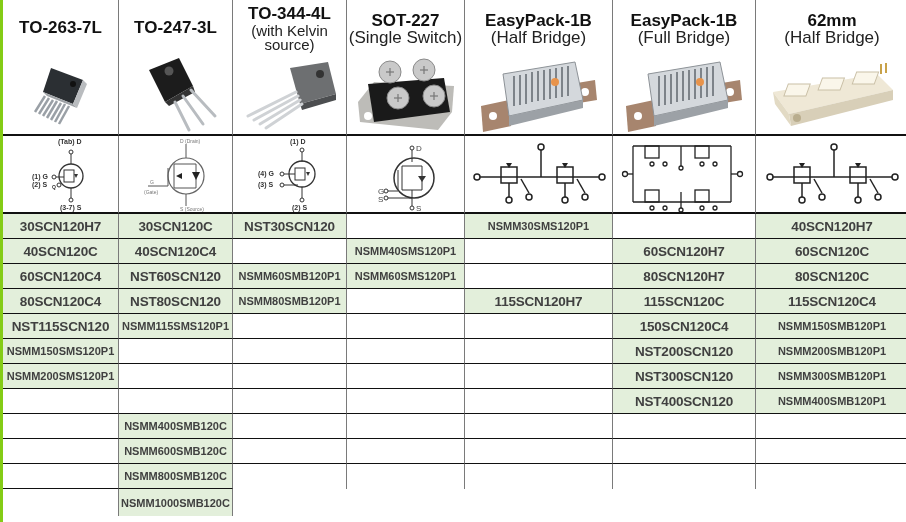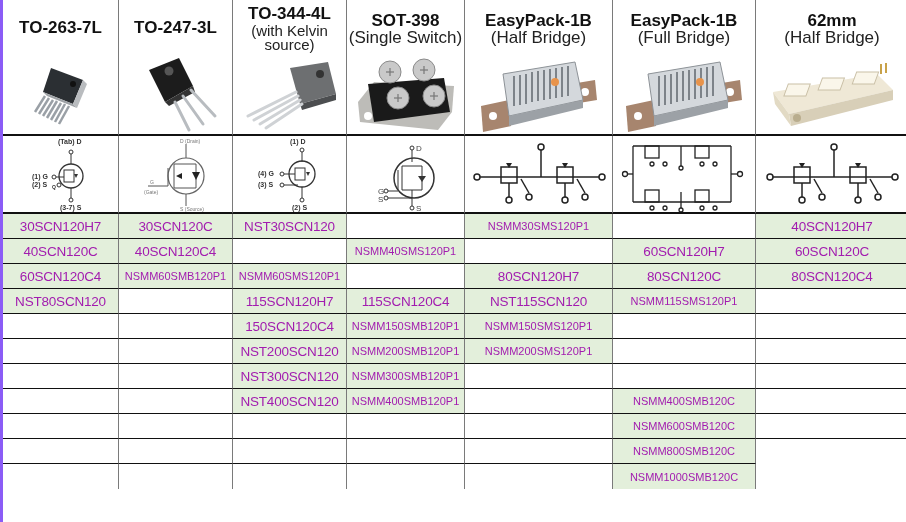--- a/index.html
+++ b/index.html
@@ -3,35 +3,35 @@
 <meta charset="utf-8">
 <style>
   * { box-sizing: border-box; margin: 0; padding: 0; }
   html, body { width: 906px; height: 522px; background: #ffffff; overflow: hidden; }
   body { font-family: "Liberation Sans", "DejaVu Sans", sans-serif; color: #111; }
   .grid {
     position: absolute; left: 0; top: 0; width: 906px; height: 522px;
     display: grid;
     grid-template-columns: 116px 114px 114px 118px 148px 143px 153px;
     grid-template-rows: 55px 81px 78px 25px 25px 25px 25px 25px 25px 25px 25px 25px 25px 25px 27px;
-    border-left: 3px solid #8b5cf6;
+    border-left: 3px solid #84cc16;
   }
   .cell {
     border-right: 1px solid #7a7a7a;
     border-bottom: 1px solid #111;
     display: flex; align-items: center; justify-content: center;
     text-align: center; overflow: hidden; background: #fff;
   }
   .hdr { flex-direction: column; border-bottom: none; }
   .hdr .t { font-weight: bold; font-size: 17px; line-height: 20px; color: #111; }
   .hdr .s { font-size: 17px; line-height: 14px; color: #222; }
   .hdr .s.small { font-size: 15px; }
   .img { border-bottom: 2px solid #111; }
   .sch { border-bottom: 2px solid #111; }
-  .pn { font-weight: normal; font-size: 13.5px; color: #a21caf; letter-spacing: -0.2px; }
+  .pn { font-weight: bold; font-size: 13.5px; color: #404040; letter-spacing: -0.2px; }
   .pn.sm { font-size: 11px; letter-spacing: 0; text-align: center; }
   .filled { background: #e3efdb; }
   .lastrow { border-bottom: none; }
   svg { display: block; }
 </style>
 </head>
 <body>
 
 <div class="grid" id="grid">
 
@@ -39,21 +39,21 @@
       <div class="t">TO-263-7L</div>
     </div>
   <div class="cell hdr">
       <div class="t">TO-247-3L</div>
     </div>
   <div class="cell hdr">
       <div class="t">TO-344-4L</div>
       <div class="s small">(with Kelvin source)</div>
     </div>
   <div class="cell hdr">
-      <div class="t">SOT-398</div>
+      <div class="t">SOT-227</div>
       <div class="s">(Single Switch)</div>
     </div>
   <div class="cell hdr">
       <div class="t">EasyPack-1B</div>
       <div class="s">(Half Bridge)</div>
     </div>
   <div class="cell hdr">
       <div class="t">EasyPack-1B</div>
       <div class="s">(Full Bridge)</div>
     </div>
@@ -378,41 +378,50 @@
     <div class="cell filled">
       <span class="pn">60SCN120H7</span>
     </div>
     <div class="cell filled">
       <span class="pn">60SCN120C</span>
     </div>
     <div class="cell filled">
       <span class="pn">60SCN120C4</span>
     </div>
     <div class="cell filled">
+      <span class="pn">NST60SCN120</span>
+    </div>
+    <div class="cell filled">
       <span class="pn sm">NSMM60SMB120P1</span>
     </div>
     <div class="cell filled">
       <span class="pn sm">NSMM60SMS120P1</span>
     </div>
     <div class="cell"></div>
     <div class="cell filled">
       <span class="pn">80SCN120H7</span>
     </div>
     <div class="cell filled">
       <span class="pn">80SCN120C</span>
     </div>
     <div class="cell filled">
       <span class="pn">80SCN120C4</span>
     </div>
     <div class="cell filled">
       <span class="pn">NST80SCN120</span>
     </div>
+    <div class="cell filled">
+      <span class="pn sm">NSMM80SMB120P1</span>
+    </div>
     <div class="cell"></div>
     <div class="cell filled">
       <span class="pn">115SCN120H7</span>
+    </div>
+    <div class="cell filled">
+      <span class="pn">115SCN120C</span>
     </div>
     <div class="cell filled">
       <span class="pn">115SCN120C4</span>
     </div>
     <div class="cell filled">
       <span class="pn">NST115SCN120</span>
     </div>
     <div class="cell filled">
       <span class="pn sm">NSMM115SMS120P1</span>
     </div>

